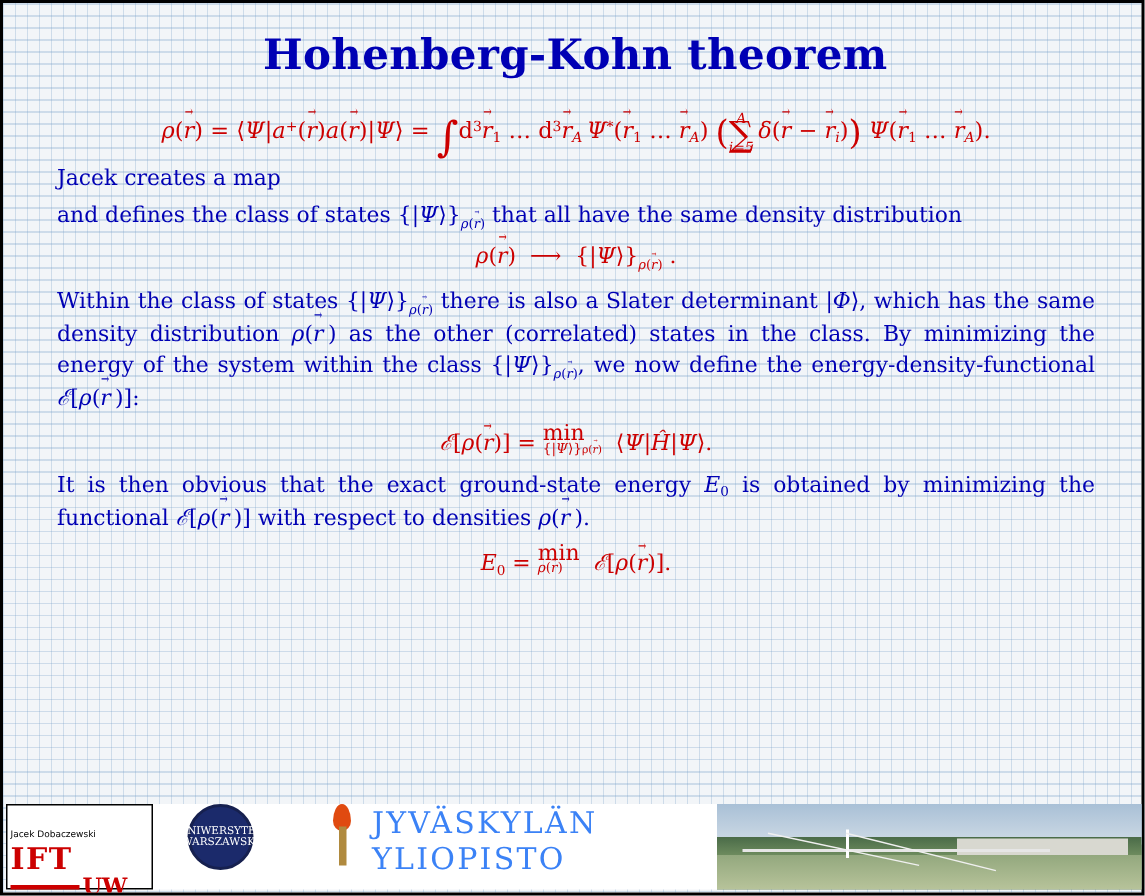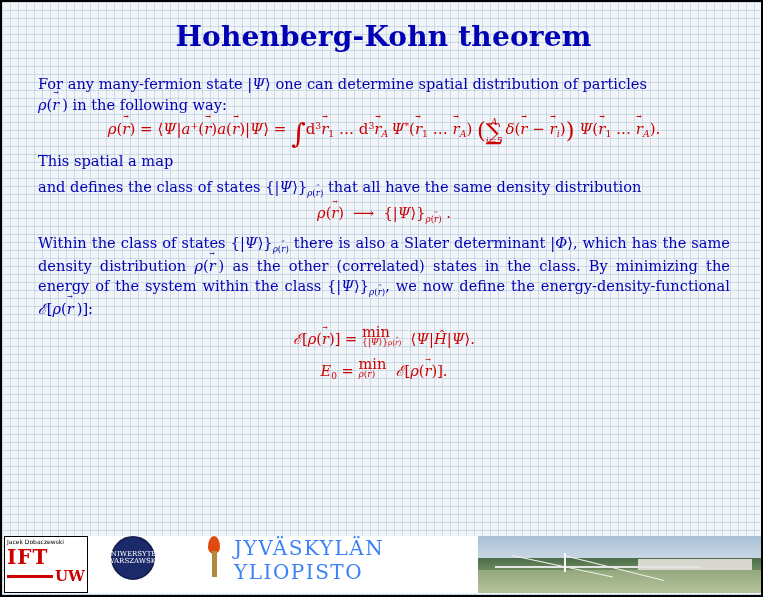--- a/index.html
+++ b/index.html
@@ -151,28 +151,28 @@
     display: flex;
     align-items: stretch;
   }
   .foot-cell {
     display: flex;
     align-items: flex-start;
     justify-content: center;
     position: relative;
   }
   #logo-ift {
-    width: 84px;
+    width: 98px;
     background: #ffffff;
     border: 1px solid #000000;
     box-sizing: border-box;
     flex-direction: column;
     align-items: flex-start;
     justify-content: flex-start;
-    padding: 2px 2px;
+    padding: 17px 2px;
   }
   #logo-ift .name {
     font-size: 6px;
     color: #000000;
     font-family: "DejaVu Sans", sans-serif;
     line-height: 1;
     margin-bottom: 2px;
   }
   #logo-ift .ift {
     font-size: 20px;
@@ -236,33 +236,29 @@
 </style>
 </head>
 <body>
 
 <div id="slide">
 
   <div id="title">Hohenberg-Kohn theorem</div>
 
   <div id="content">
 
-    <div class="para">
-      <span>For any many-fermion state |<span class="mth">Ψ</span>⟩ one can determine spatial distribution of particles</span><br>
-      <span><span class="mth">ρ</span>(<span class="vec">r</span> ) in the following way:</span>
-    </div>
 
     <div class="eq big">
       <span class="mth">ρ</span>(<span class="vec">r</span>) = ⟨<span class="mth">Ψ</span>|<span class="mth">a</span><span class="sup">+</span>(<span class="vec">r</span>)<span class="mth">a</span>(<span class="vec">r</span>)|<span class="mth">Ψ</span>⟩ =
       <span class="intg">∫</span>d<span class="sup">3</span><span class="vec">r</span><span class="sub">1</span> … d<span class="sup">3</span><span class="vec">r</span><span class="subi">A</span> <span class="mth">Ψ</span><span class="sup">*</span>(<span class="vec">r</span><span class="sub">1</span> … <span class="vec">r</span><span class="subi">A</span>)
       <span class="paren-big">(</span><span class="bigsum">∑<span class="sumlim-top">A</span><span class="sumlim-bot">i=5</span></span> <span class="mth">δ</span>(<span class="vec">r</span> − <span class="vec">r</span><span class="subi">i</span>)<span class="paren-big">)</span>
       <span class="mth">Ψ</span>(<span class="vec">r</span><span class="sub">1</span> … <span class="vec">r</span><span class="subi">A</span>).
     </div>
 
-    <div class="para">This spatial a map</div>
+    <div class="para">Jacek creates a map</div>
 
 
     <div class="para">
       and defines the class of states {|<span class="mth">Ψ</span>⟩}<span class="subscr-set"><span class="mth">ρ</span>(<span class="vec">r</span>)</span> that all have the same density distribution
     </div>
 
     <div class="eq">
       <span class="mth">ρ</span>(<span class="vec">r</span>) &nbsp;⟶&nbsp; {|<span class="mth">Ψ</span>⟩}<span class="subscr-set"><span class="mth">ρ</span>(<span class="vec">r</span>)</span> .
     </div>
 
@@ -272,20 +268,24 @@
       minimizing the energy of the system within the class {|<span class="mth">Ψ</span>⟩}<span class="subscr-set"><span class="mth">ρ</span>(<span class="vec">r</span>)</span>, we now define the
       energy-density-functional <span class="mth">ℰ</span>[<span class="mth">ρ</span>(<span class="vec">r</span> )]:
     </div>
 
     <div class="eq">
       <span class="mth">ℰ</span>[<span class="mth">ρ</span>(<span class="vec">r</span>)] =
       <span class="minstack"><span class="mn">min</span><span class="lim">{|<span class="mth">Ψ</span>⟩}<span style="font-size:0.8em;">ρ(<span class="vec">r</span>)</span></span></span>
       &nbsp;⟨<span class="mth">Ψ</span>|<span class="mth">Ĥ</span>|<span class="mth">Ψ</span>⟩.
     </div>
 
+    <div class="para">
+      It is then obvious that the exact ground-state energy <span class="mth">E</span><span class="sub">0</span> is obtained by minimizing
+      the functional <span class="mth">ℰ</span>[<span class="mth">ρ</span>(<span class="vec">r</span> )] with respect to densities <span class="mth">ρ</span>(<span class="vec">r</span> ).
+    </div>
 
     <div class="eq">
       <span class="mth">E</span><span class="sub">0</span> =
       <span class="minstack"><span class="mn">min</span><span class="lim"><span class="mth">ρ</span>(<span class="vec">r</span>)</span></span>
       &nbsp;<span class="mth">ℰ</span>[<span class="mth">ρ</span>(<span class="vec">r</span>)].
     </div>
 
   </div>
 
   <div id="footer">

